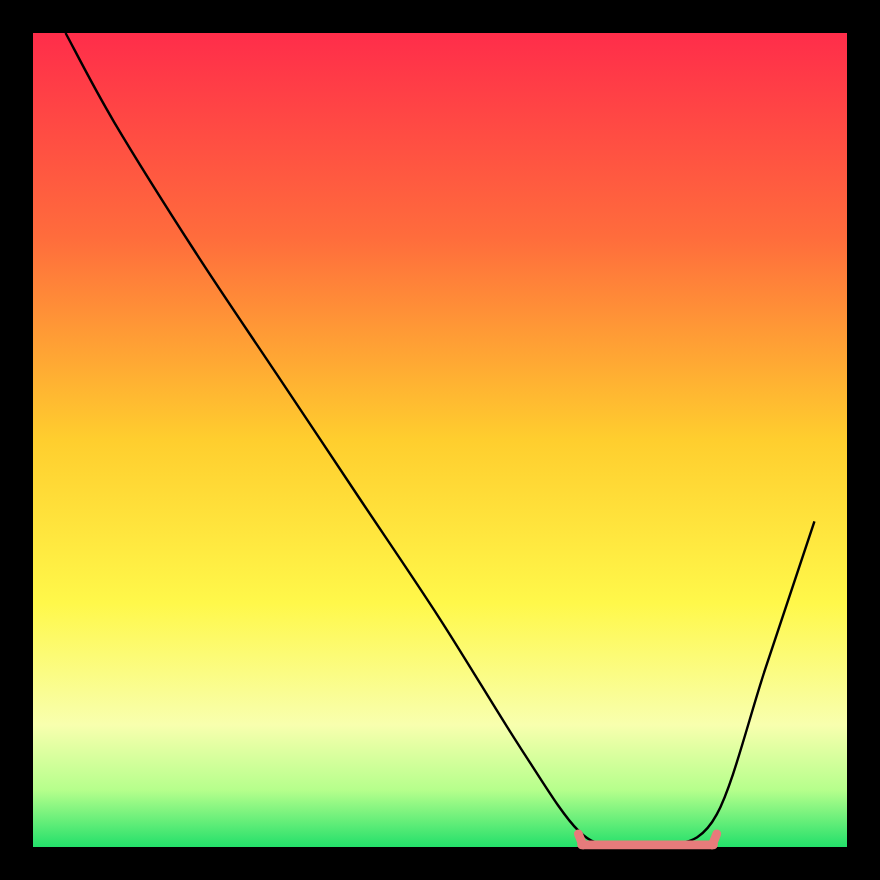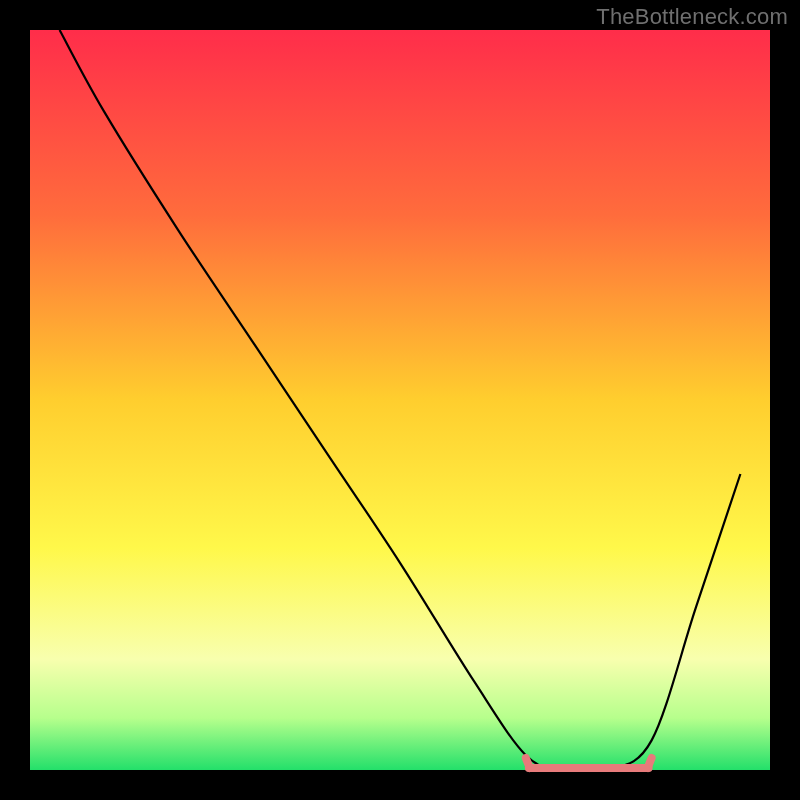--- a/index.html
+++ b/index.html
@@ -29,21 +29,20 @@
   svg.chart {
     position: absolute;
     left: 0;
     top: 0;
   }
 </style>
 </head>
 <body>
 
 <div class="container">
-  <div class="watermark">TheBottleneck.com</div>
 
   <svg class="chart" width="800" height="800">
     <defs>
       <linearGradient id="bg-grad" x1="0" y1="0" x2="0" y2="1">
 
       <stop offset="0%" stop-color="#ff2d4a"></stop>
           <stop offset="25%" stop-color="#ff6c3c"></stop>
           <stop offset="50%" stop-color="#ffce2e"></stop>
           <stop offset="70%" stop-color="#fff84a"></stop>
           <stop offset="85%" stop-color="#f8ffae"></stop>

